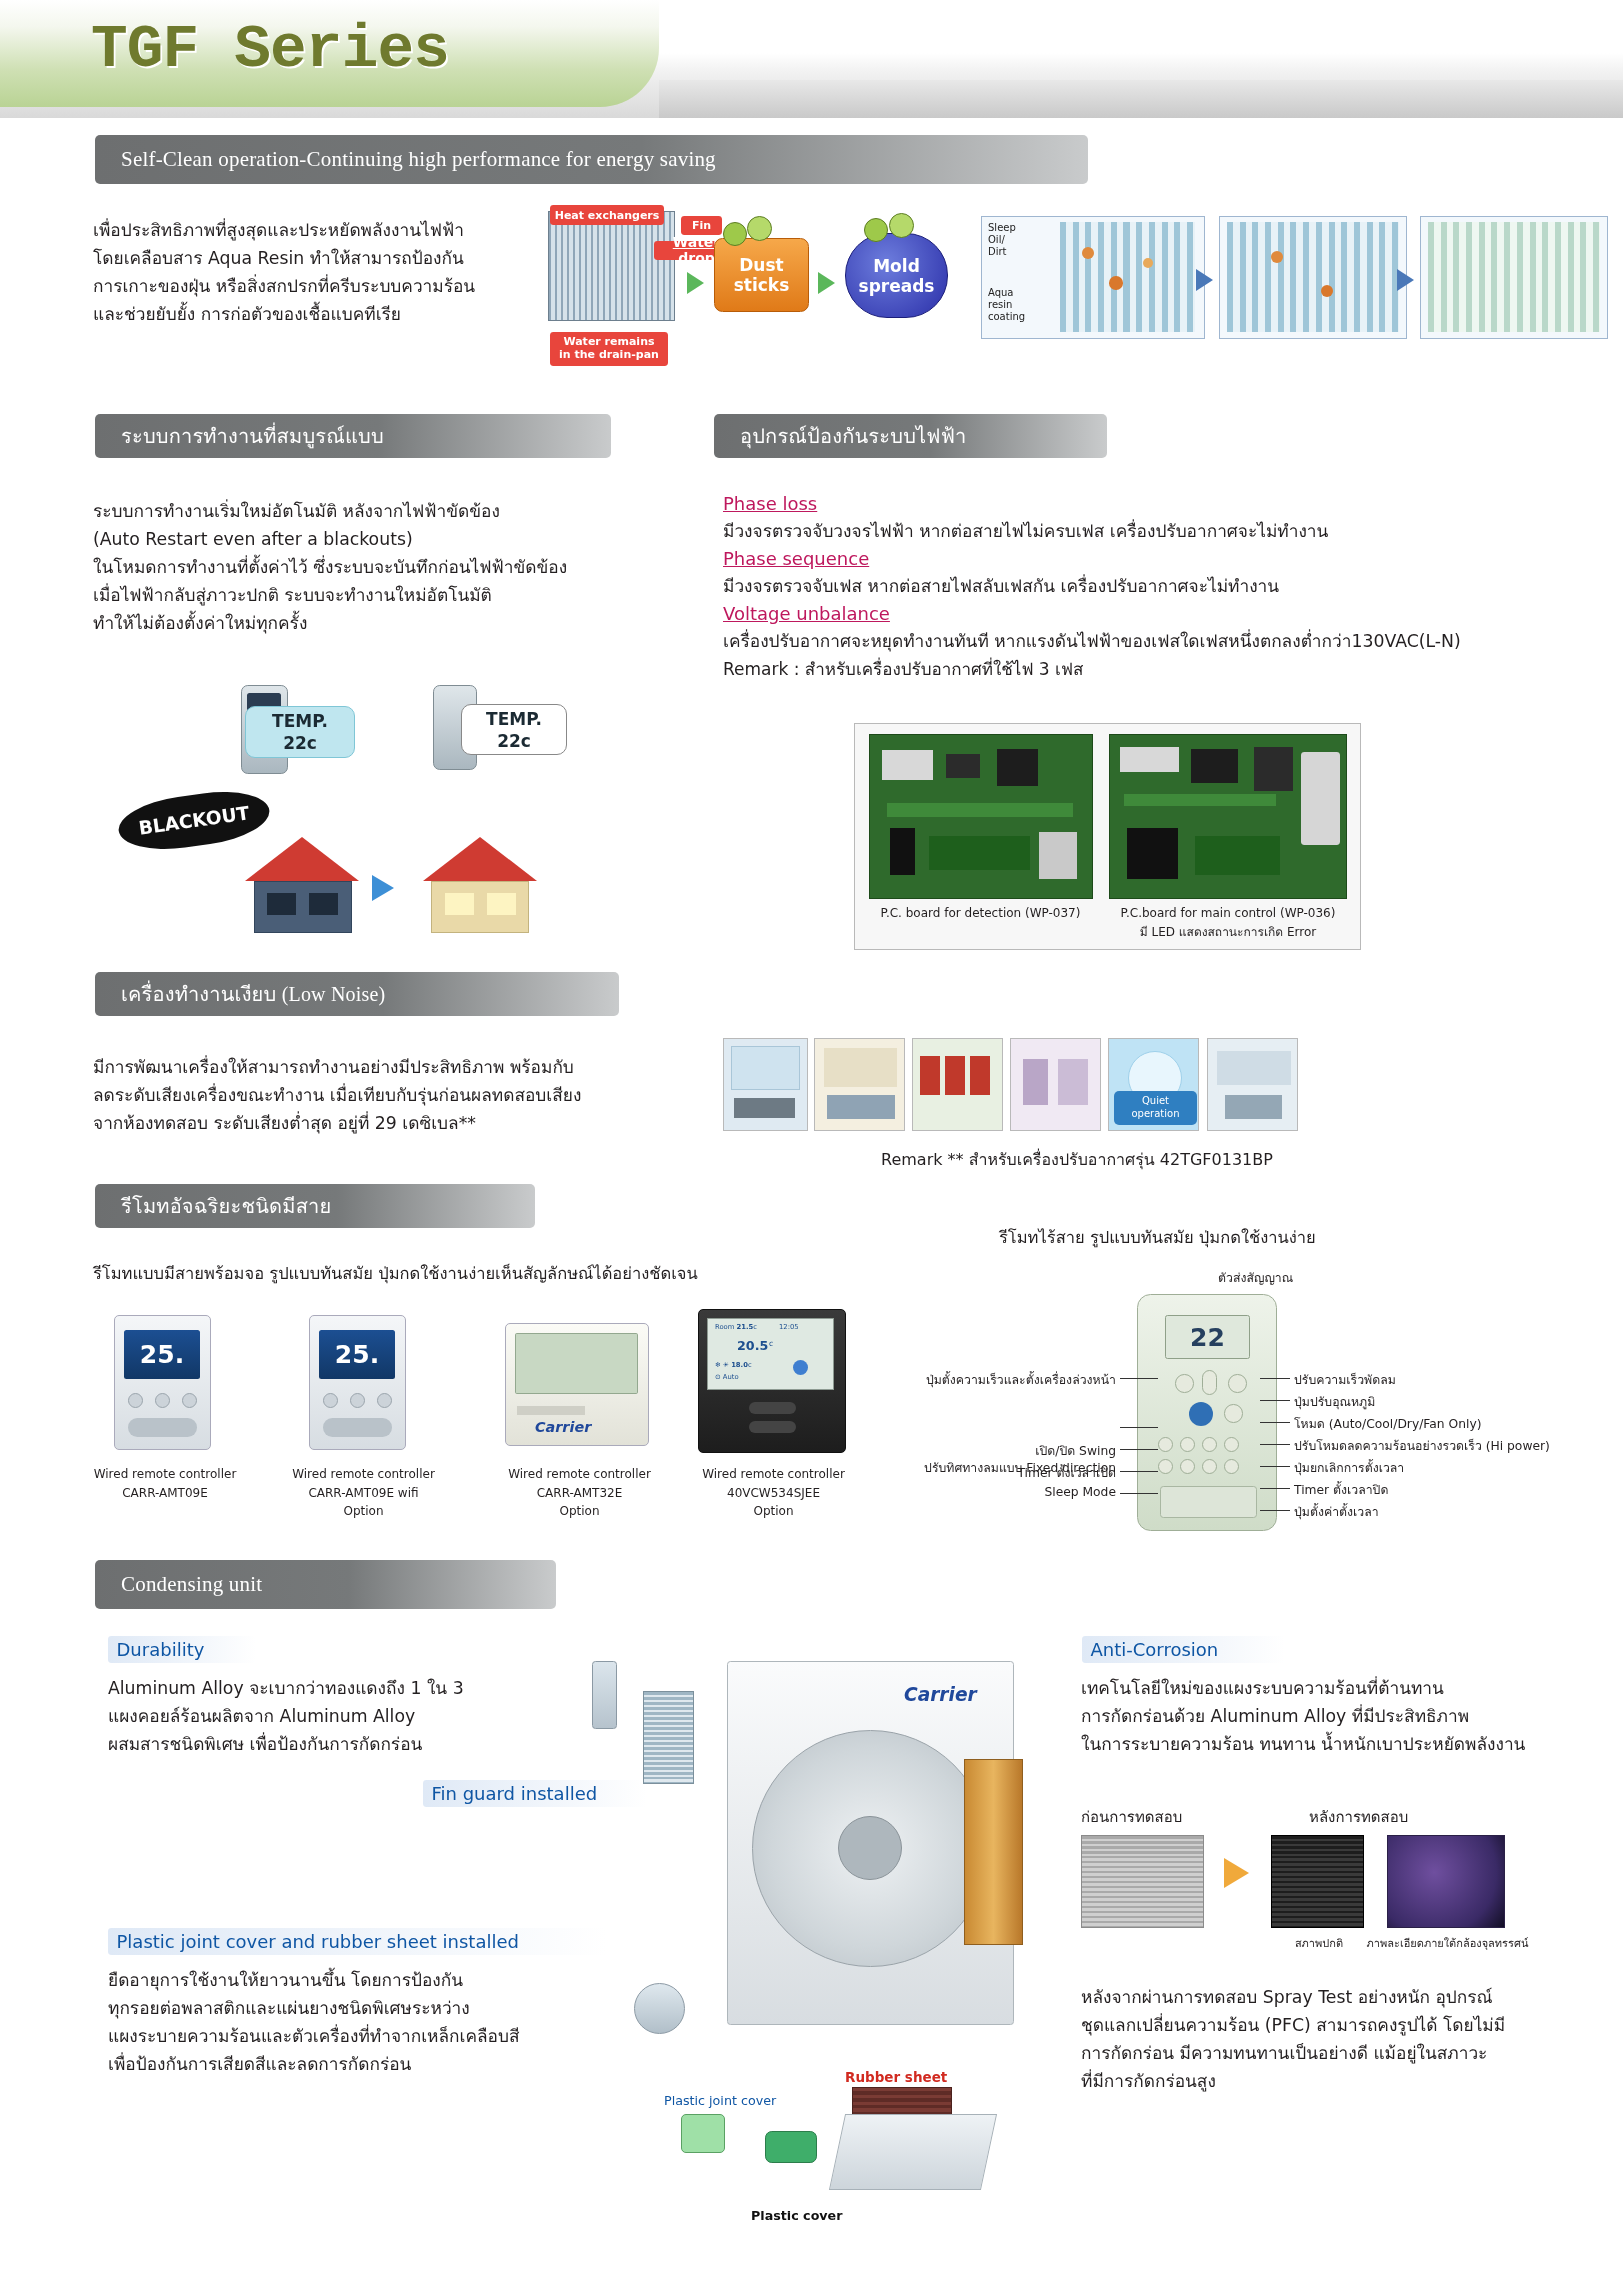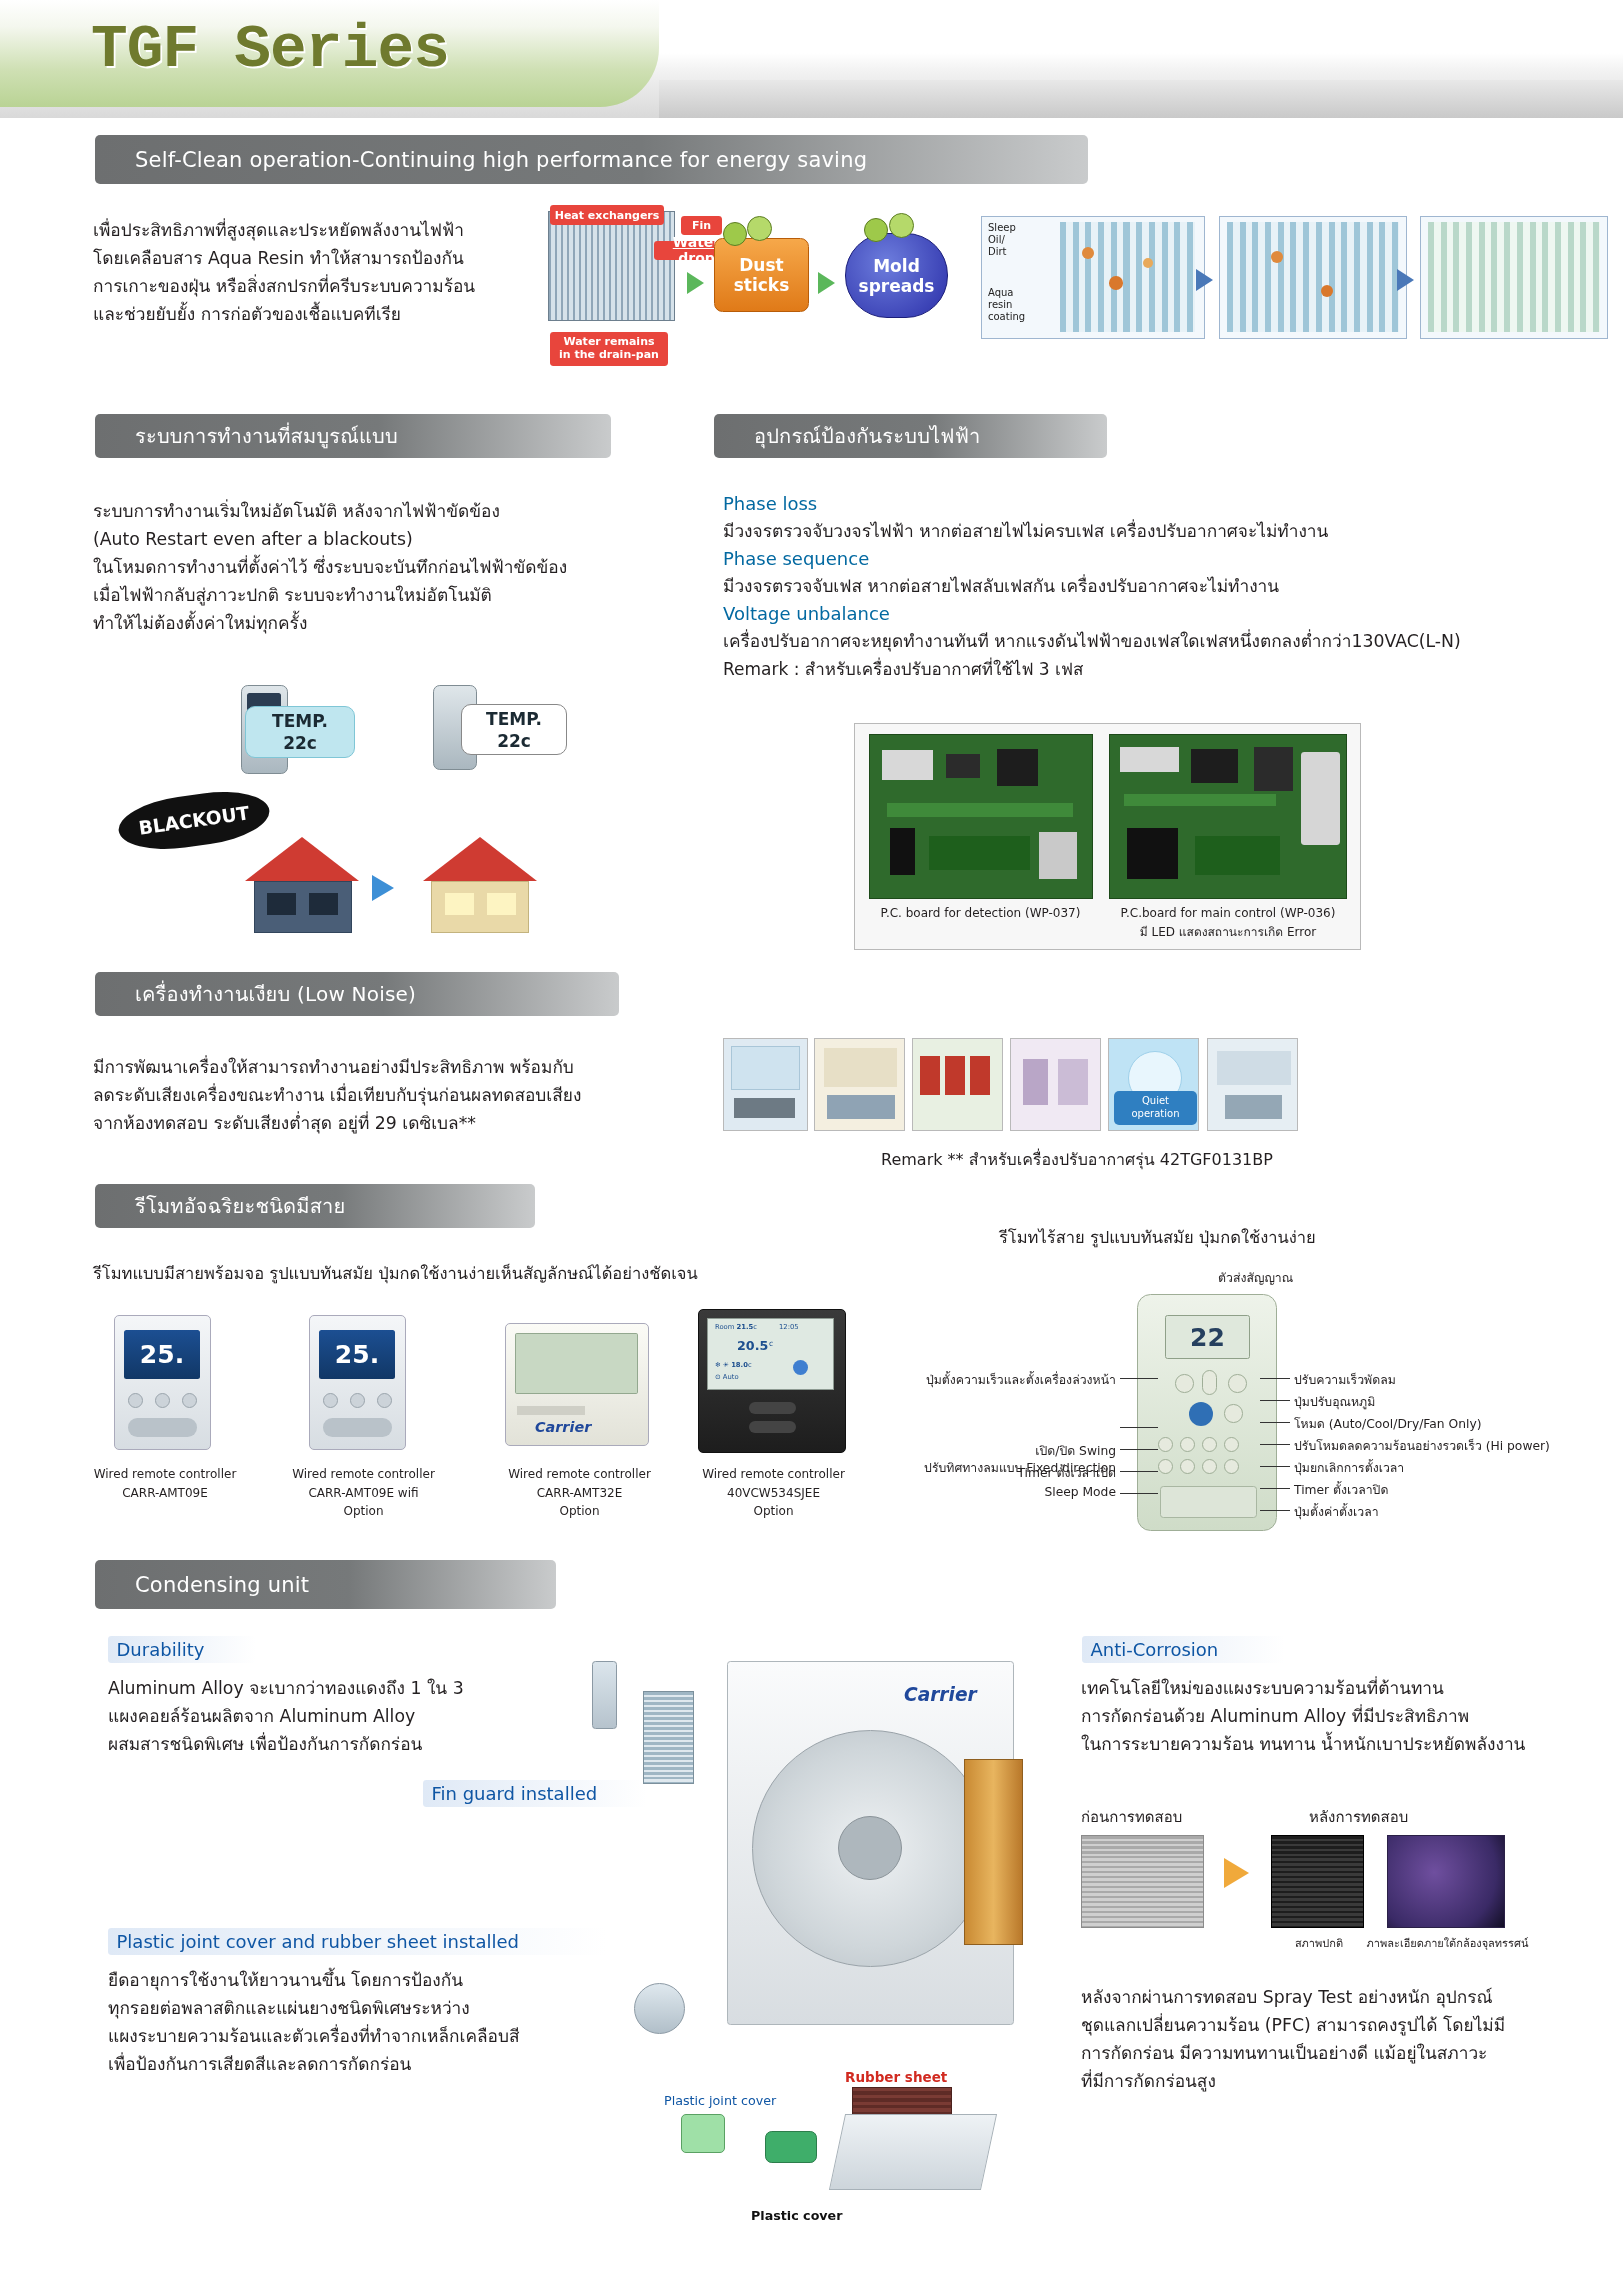--- a/index.html
+++ b/index.html
@@ -22,28 +22,28 @@
   .hdr-title { position:absolute; left:91px; top:15px; font-size:61px; font-weight:bold;
     color:#6f7a2e; font-family:Liberation Mono, monospace; letter-spacing:-0.8px;
     text-shadow:1.7px 1.7px 0 #ffffff; }
   .hdr-grey-strip { position:absolute; left:659px; top:80px; width:964px; height:38px;
     background:linear-gradient(to bottom,#e8e8e8,#c9c9c9); }
 
   
   .banner { position:absolute; height:49px; border-radius:5px;
     background:linear-gradient(to right,#6d6f70 0%,#76797a 55%,#c9cbcc 100%);
     color:#ffffff; font-size:21px; display:flex; align-items:center;
-    padding-left:40px; font-weight:500; letter-spacing:0.2px; }
+    padding-left:26px; font-weight:500; letter-spacing:0.2px;font-family:Liberation Serif, serif; }
   .banner.small { height:44px; font-size:20px; }
 
   
   .txt { position:absolute; color:#231f20; font-size:17.3px; line-height:28px; }
   .txt-th { font-family:"DejaVu Sans", sans-serif; }
   .lbl { position:absolute; font-size:12px; color:#231f20; text-align:center; line-height:15px; }
-  .green-t { color:#0369a1; }
+  .green-t { color:#be185d;text-decoration:underline; }
 
   
   .box { position:absolute; border:0.8px solid #9fb6d0; background:#ffffff; }
   .thinbox { position:absolute; border:0.8px solid #b9b9b9; }
 
   
   .sticker { position:absolute; border-radius:8.5px; display:flex; align-items:center;
     justify-content:center; text-align:center; color:#fff; font-weight:bold; }
   .arrow-g { position:absolute; width:0;height:0; border-top:11px solid transparent;
     border-bottom:11px solid transparent; border-left:17px solid #5bb75b; }

